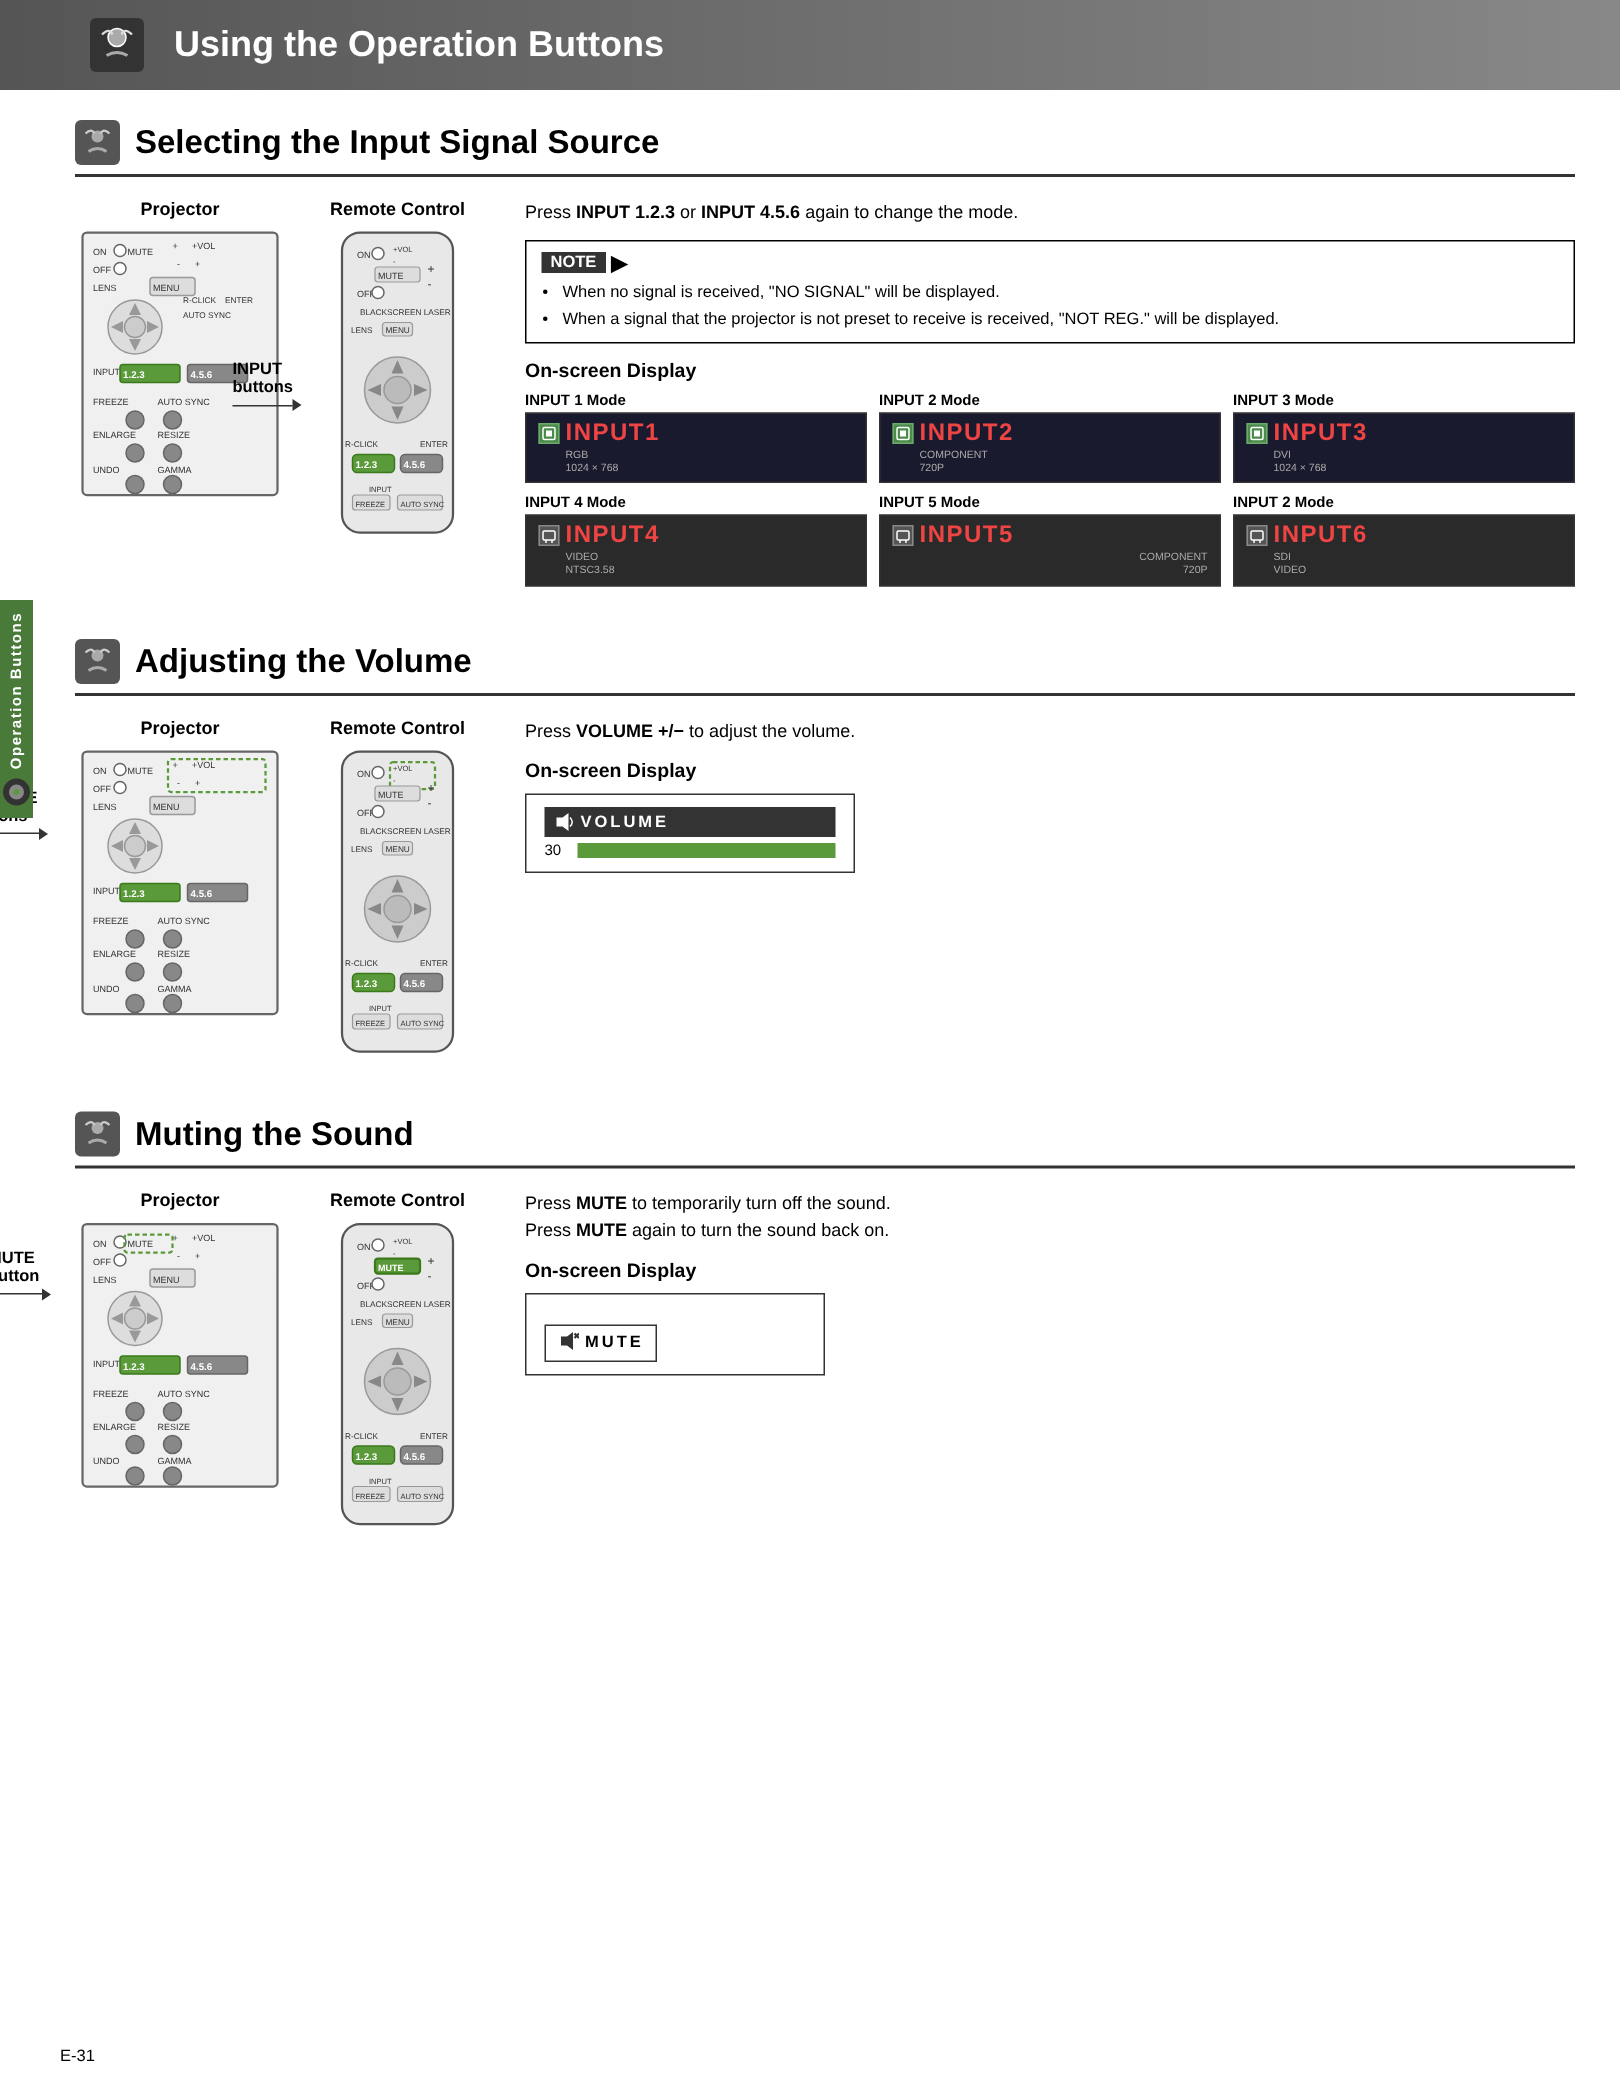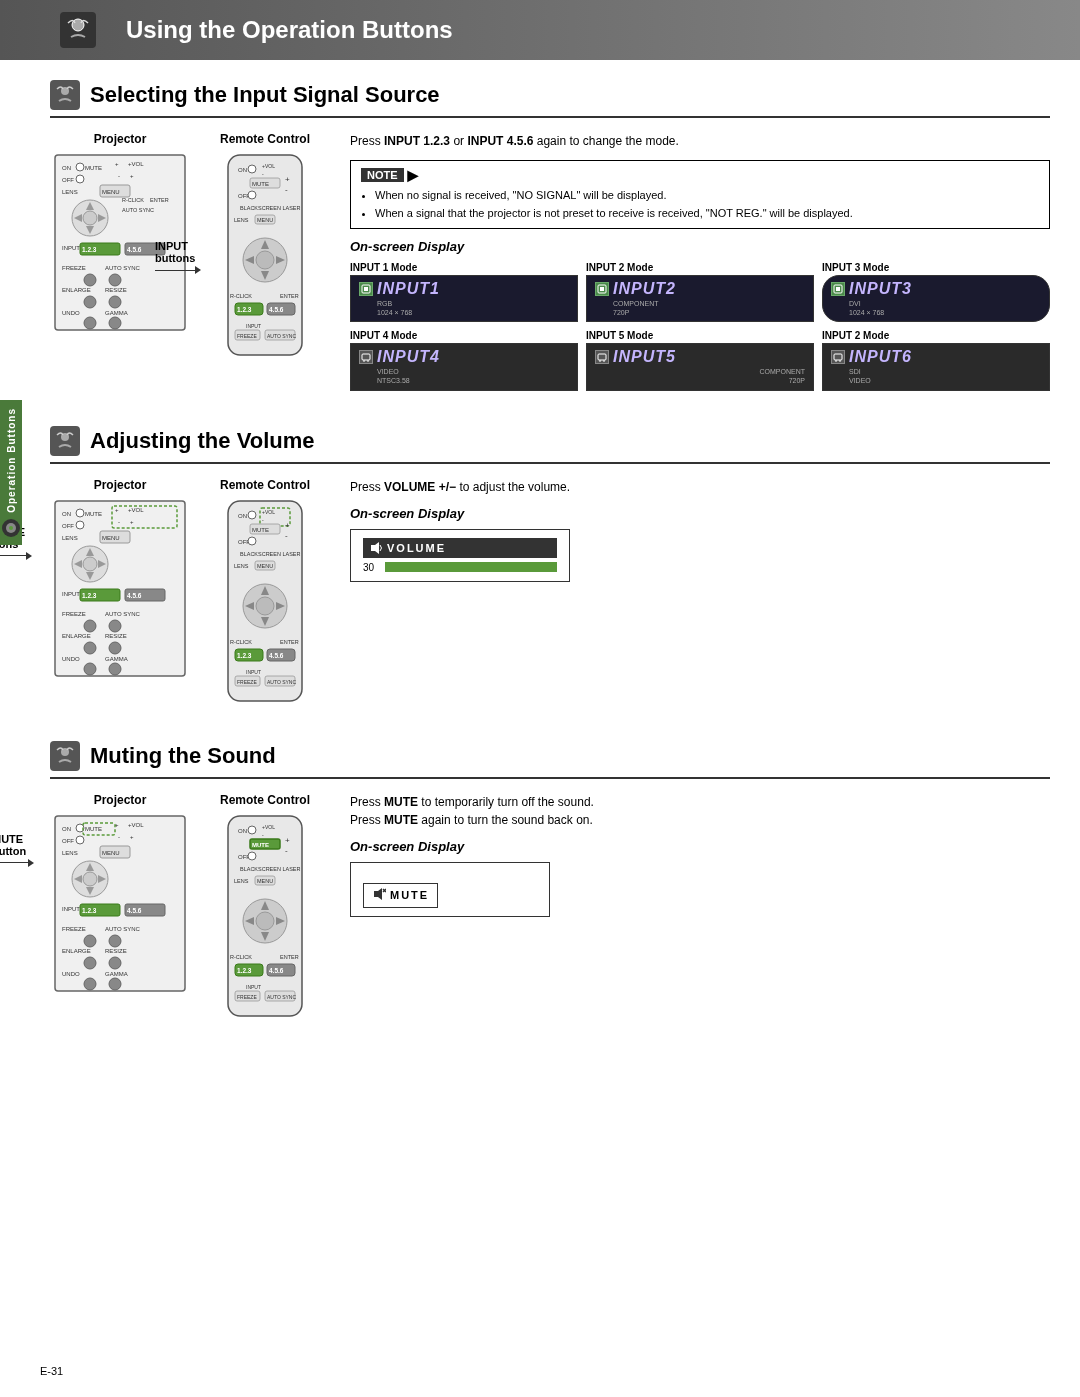--- a/index.html
+++ b/index.html
@@ -45,21 +45,21 @@
       align-items: center;
       justify-content: center;
     }
 
     
     .page-header {
       background: linear-gradient(to right, #555, #888);
       padding: 12px 20px 12px 60px;
       display: flex;
       align-items: center;
-      gap: 30px;
+      gap: 20px;
     }
     .header-icon {
       width: 36px;
       height: 36px;
       background: #333;
       border-radius: 4px;
       display: flex;
       align-items: center;
       justify-content: center;
       color: #fff;
@@ -145,21 +145,20 @@
     }
 
     
     .onscreen-section {
       margin-top: 8px;
     }
     .onscreen-title {
       font-weight: bold;
       font-size: 13px;
       margin-bottom: 8px;
-      font-style: italic;
     }
     .input-modes-grid {
       display: grid;
       grid-template-columns: repeat(3, 1fr);
       gap: 8px;
     }
     .input-mode-item {
       display: flex;
       flex-direction: column;
       gap: 2px;
@@ -174,21 +173,21 @@
       color: #fff;
       padding: 4px 8px;
       display: flex;
       flex-direction: column;
       gap: 1px;
       min-height: 36px;
       justify-content: center;
     }
     .input-display.input1 { background: #1a1a2e; }
     .input-display.input2 { background: #1a1a2e; }
-    .input-display.input3 { background: #1a1a2e; border-radius: 17px; }
+    .input-display.input3 { background: #1a1a2e; }
     .input-display.input4 { background: #2a2a2a; }
     .input-display.input5 { background: #2a2a2a; text-align: right; }
     .input-display.input6 { background: #2a2a2a; }
 
     .input-display-row {
       display: flex;
       align-items: center;
       gap: 4px;
     }
     .input-icon-sq {
@@ -199,23 +198,22 @@
       display: flex;
       align-items: center;
       justify-content: center;
       font-size: 6px;
       color: #fff;
       flex-shrink: 0;
     }
     .input-name-text {
       font-size: 14px;
       font-weight: bold;
-      color: #c4b5fd;
+      color: #ef4444;
       letter-spacing: 1px;
-      font-style: italic;
     }
     .input-sub-text {
       font-size: 7px;
       color: #aaa;
       margin-left: 18px;
       line-height: 1.3;
     }
 
     
     .volume-display {

